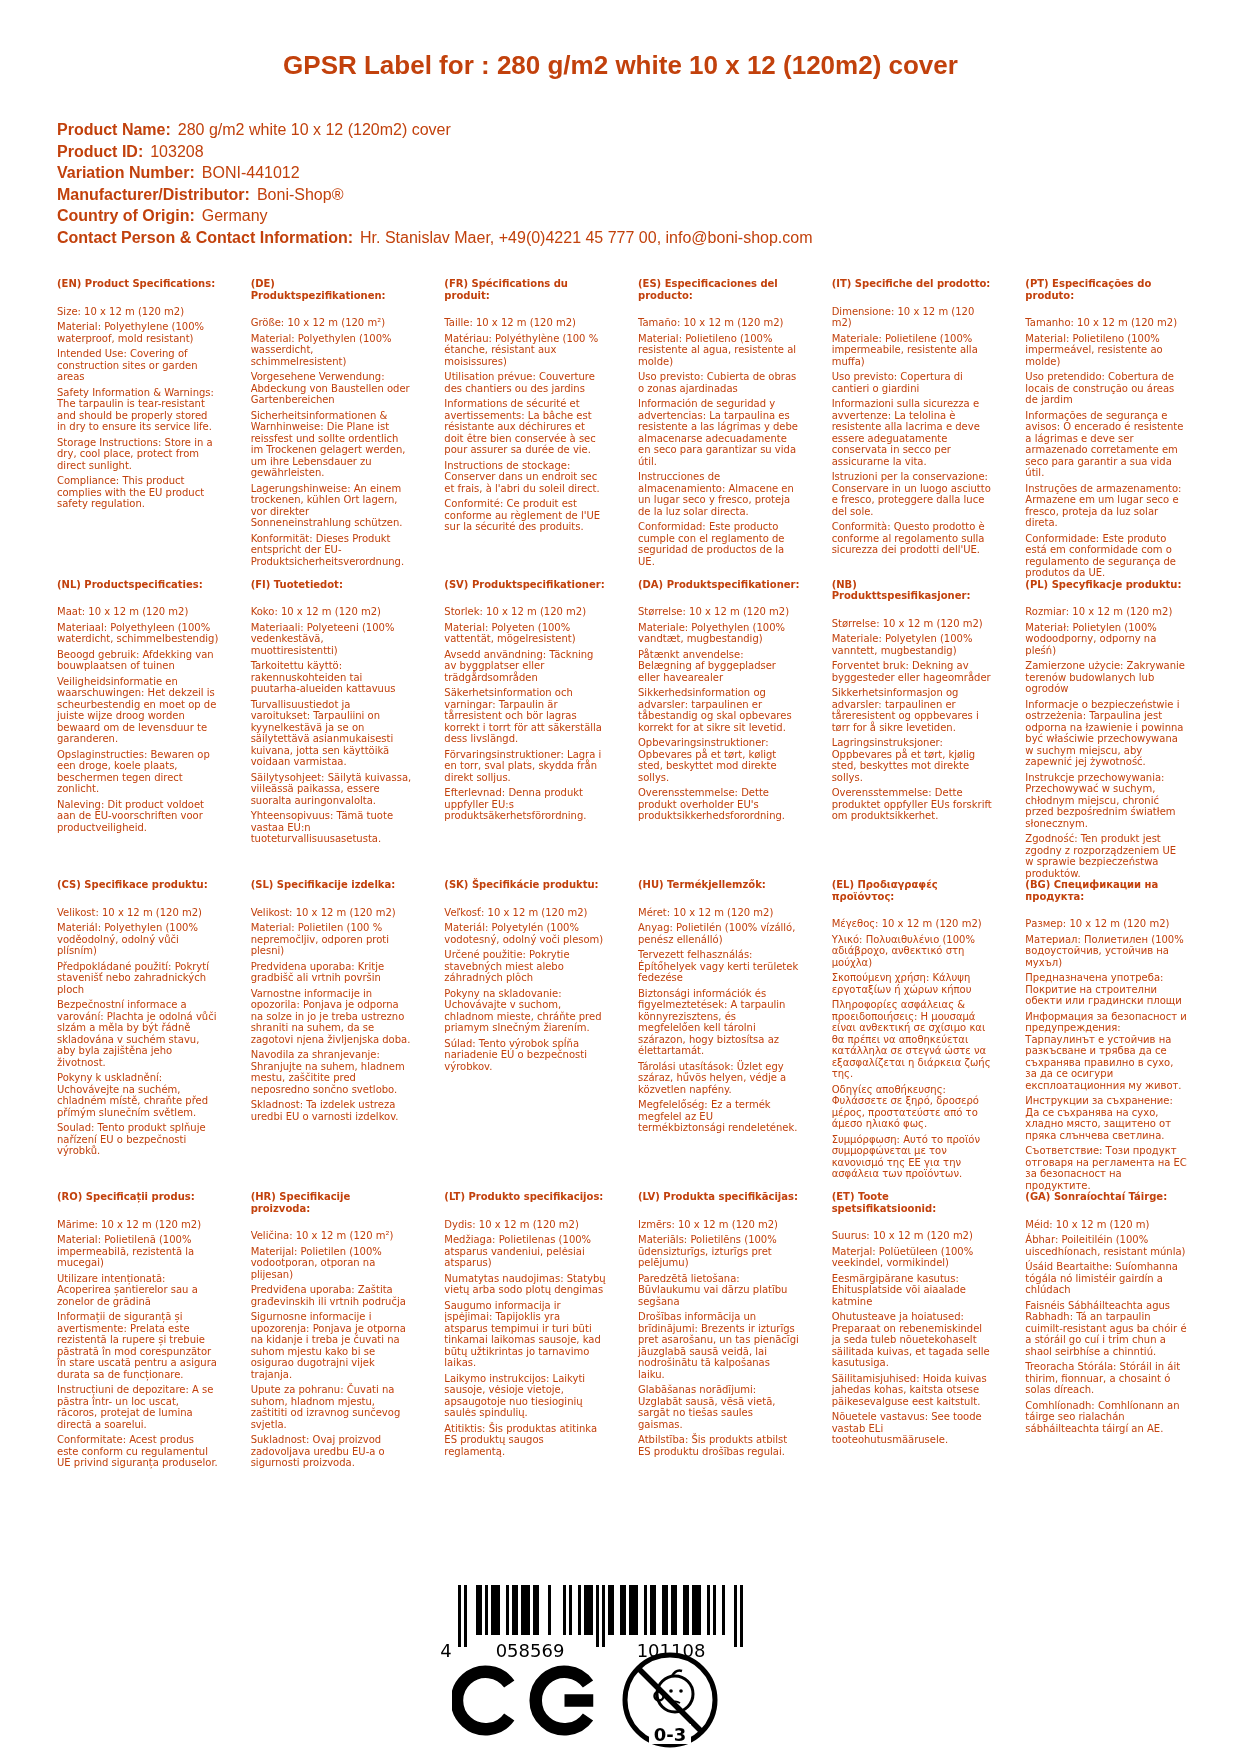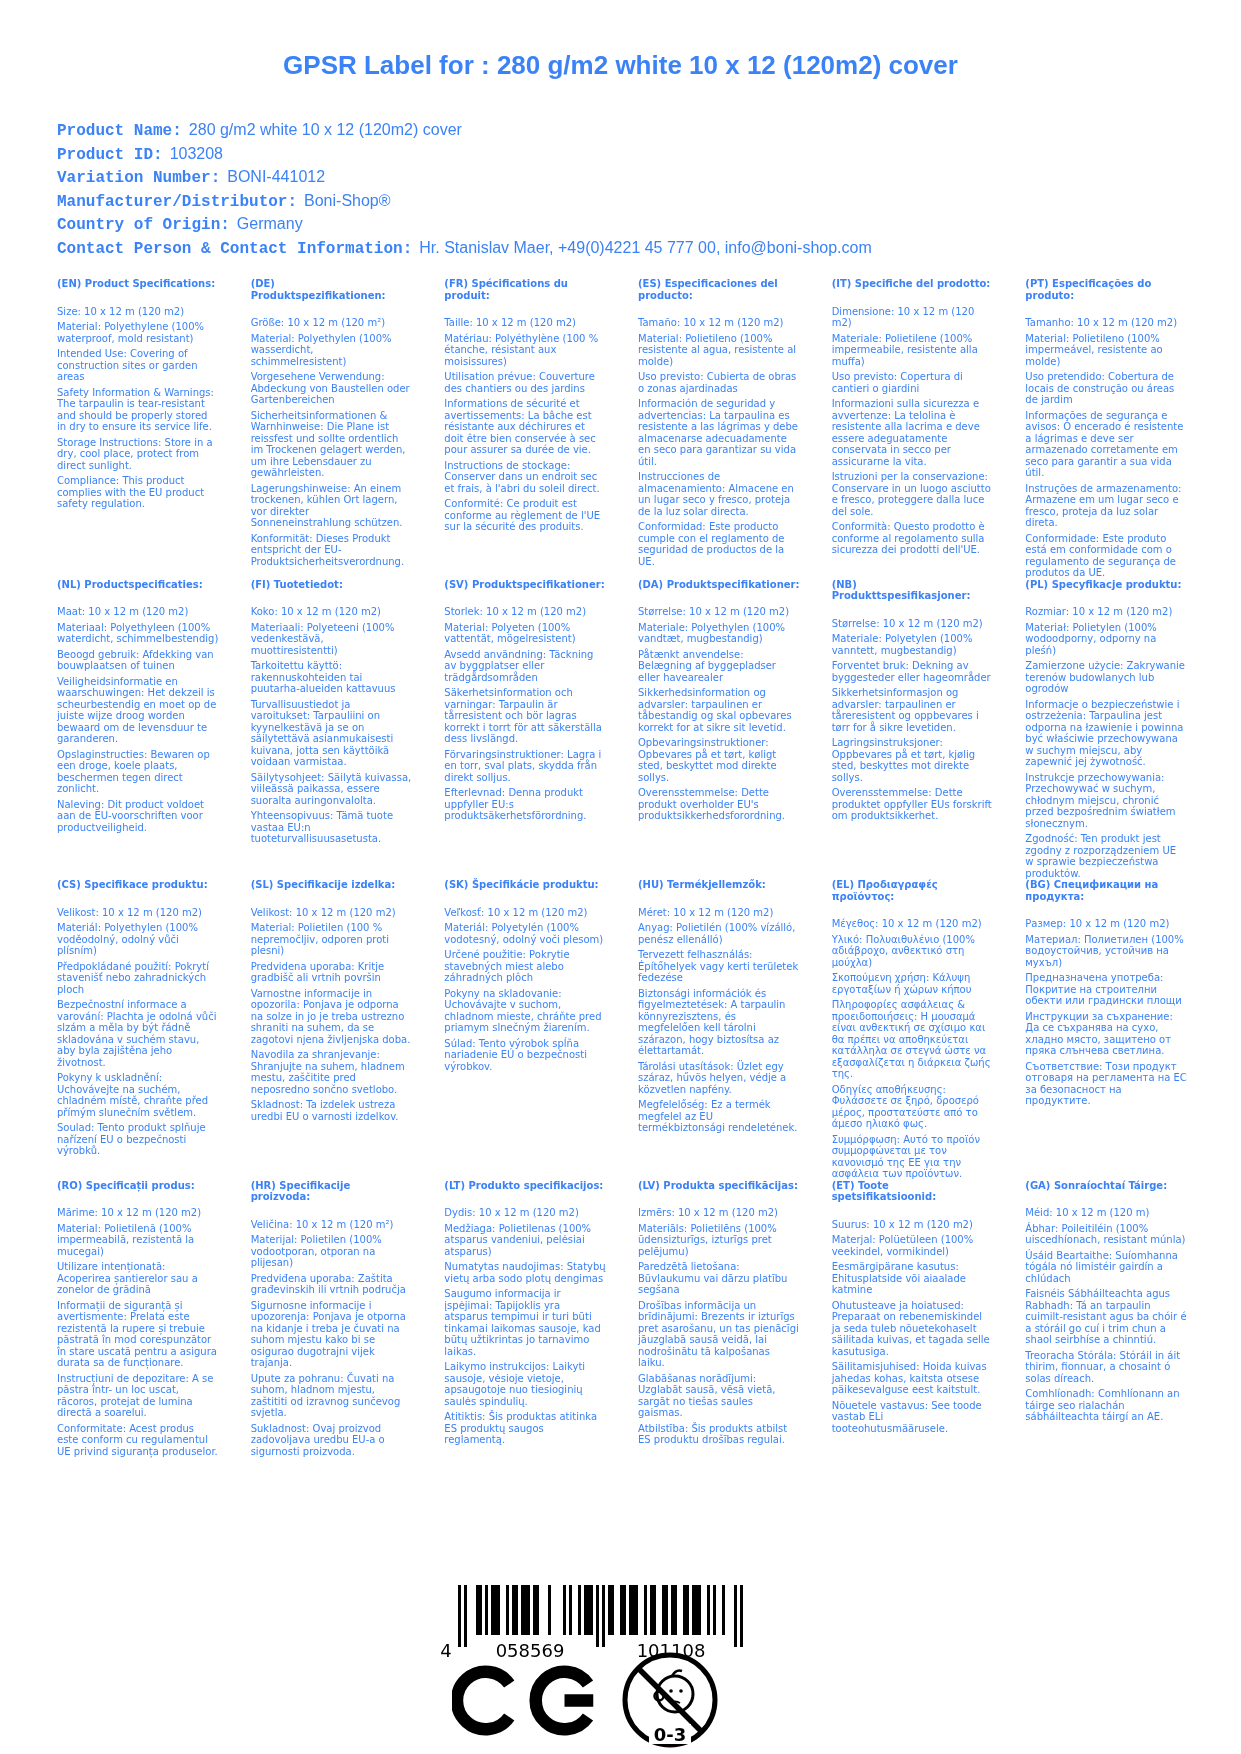--- a/index.html
+++ b/index.html
@@ -1,19 +1,19 @@
 <!DOCTYPE html>
 <html><head>
 <meta charset="utf-8">
 <style>
   html,body{margin:0;padding:0;background:#888;}
-  .page{position:relative;width:1241px;height:1754px;margin:0 auto;background:#ffffff;color:#3b82f6;font-family:"DejaVu Sans",sans-serif;overflow:hidden;}
+  .page{position:relative;width:1241px;height:1754px;margin:0 auto;background:#ffffff;color:#c2410c;font-family:"DejaVu Sans",sans-serif;overflow:hidden;}
   .title{position:absolute;top:50px;left:0;width:100%;text-align:center;font-family:"Liberation Sans",sans-serif;font-weight:bold;font-size:26px;}
   .info{position:absolute;top:119px;left:57px;right:40px;font-family:"Liberation Sans",sans-serif;font-size:16px;line-height:21.5px;}
-  .info-line .lbl{font-weight:bold;margin-right:7px;font-family:Liberation Mono, monospace;}
+  .info-line .lbl{font-weight:bold;margin-right:7px;}
   .grid{position:absolute;top:278px;left:57px;width:1130px;display:grid;grid-template-columns:repeat(6,1fr);column-gap:32px;grid-template-rows:minmax(277px,auto) minmax(283px,auto) minmax(280px,auto) auto;}
   .cell{font-size:10px;line-height:11.5px;}
   .cell .bh{font-weight:bold;}
   .cell p{margin:4px 0 0 0;}
   .cell p.first{margin-top:16px;}
   .barcode{position:absolute;left:428px;top:1585px;}
   .barcode rect{fill:#000;}
   .barcode text{font-family:"DejaVu Sans",sans-serif;font-size:18px;fill:#000;}
   .ce{position:absolute;left:452px;top:1663px;}
   .age{position:absolute;left:620px;top:1648px;}
@@ -185,20 +185,21 @@
         <p>Σκοπούμενη χρήση: Κάλυψη εργοταξίων ή χώρων κήπου</p>
         <p>Πληροφορίες ασφάλειας &amp; προειδοποιήσεις: Η μουσαμά είναι ανθεκτική σε σχίσιμο και θα πρέπει να αποθηκεύεται κατάλληλα σε στεγνά ώστε να εξασφαλίζεται η διάρκεια ζωής της.</p>
         <p>Οδηγίες αποθήκευσης: Φυλάσσετε σε ξηρό, δροσερό μέρος, προστατεύστε από το άμεσο ηλιακό φως.</p>
         <p>Συμμόρφωση: Αυτό το προϊόν συμμορφώνεται με τον κανονισμό της ΕΕ για την ασφάλεια των προϊόντων.</p>
       </div>
       <div class="cell">
         <div class="bh">(BG) Спецификации на продукта:</div>
         <p class="first">Размер: 10 x 12 m (120 m2)</p>
         <p>Материал: Полиетилен (100% водоустойчив, устойчив на мухъл)</p>
         <p>Предназначена употреба: Покритие на строителни обекти или градински площи</p>
+        <p>Информация за безопасност и предупреждения: Тарпаулинът е устойчив на разкъсване и трябва да се съхранява правилно в сухо, за да се осигури експлоатационния му живот.</p>
         <p>Инструкции за съхранение: Да се съхранява на сухо, хладно място, защитено от пряка слънчева светлина.</p>
         <p>Съответствие: Този продукт отговаря на регламента на ЕС за безопасност на продуктите.</p>
       </div>
       <div class="cell">
         <div class="bh">(RO) Specificații produs:</div>
         <p class="first">Mărime: 10 x 12 m (120 m2)</p>
         <p>Material: Polietilenă (100% impermeabilă, rezistentă la mucegai)</p>
         <p>Utilizare intenționată: Acoperirea șantierelor sau a zonelor de grădină</p>
         <p>Informații de siguranță și avertismente: Prelata este rezistentă la rupere și trebuie păstrată în mod corespunzător în stare uscată pentru a asigura durata sa de funcționare.</p>
         <p>Instrucțiuni de depozitare: A se păstra într- un loc uscat, răcoros, protejat de lumina directă a soarelui.</p>

